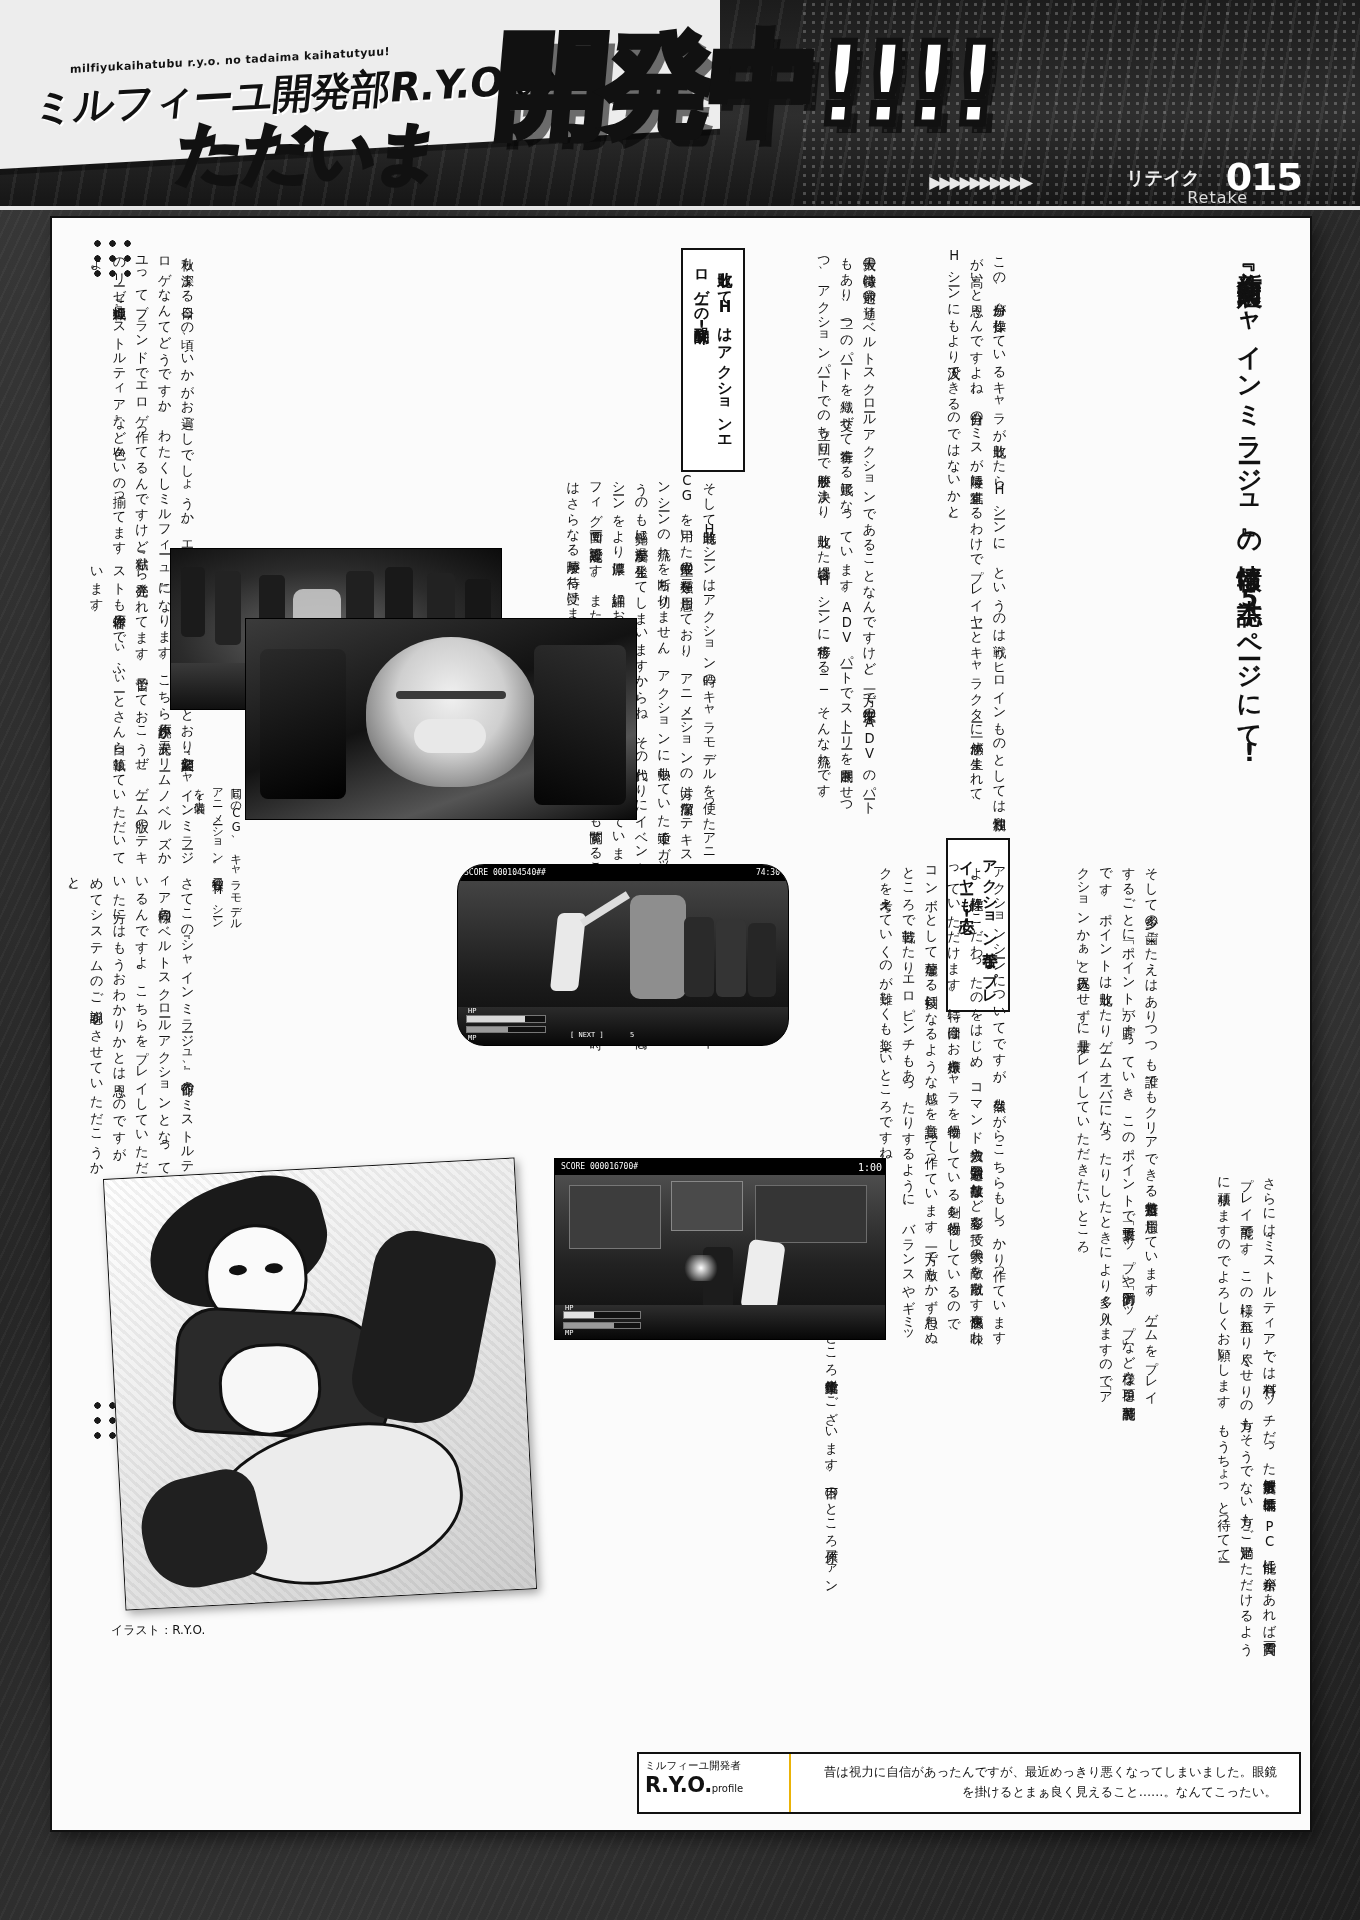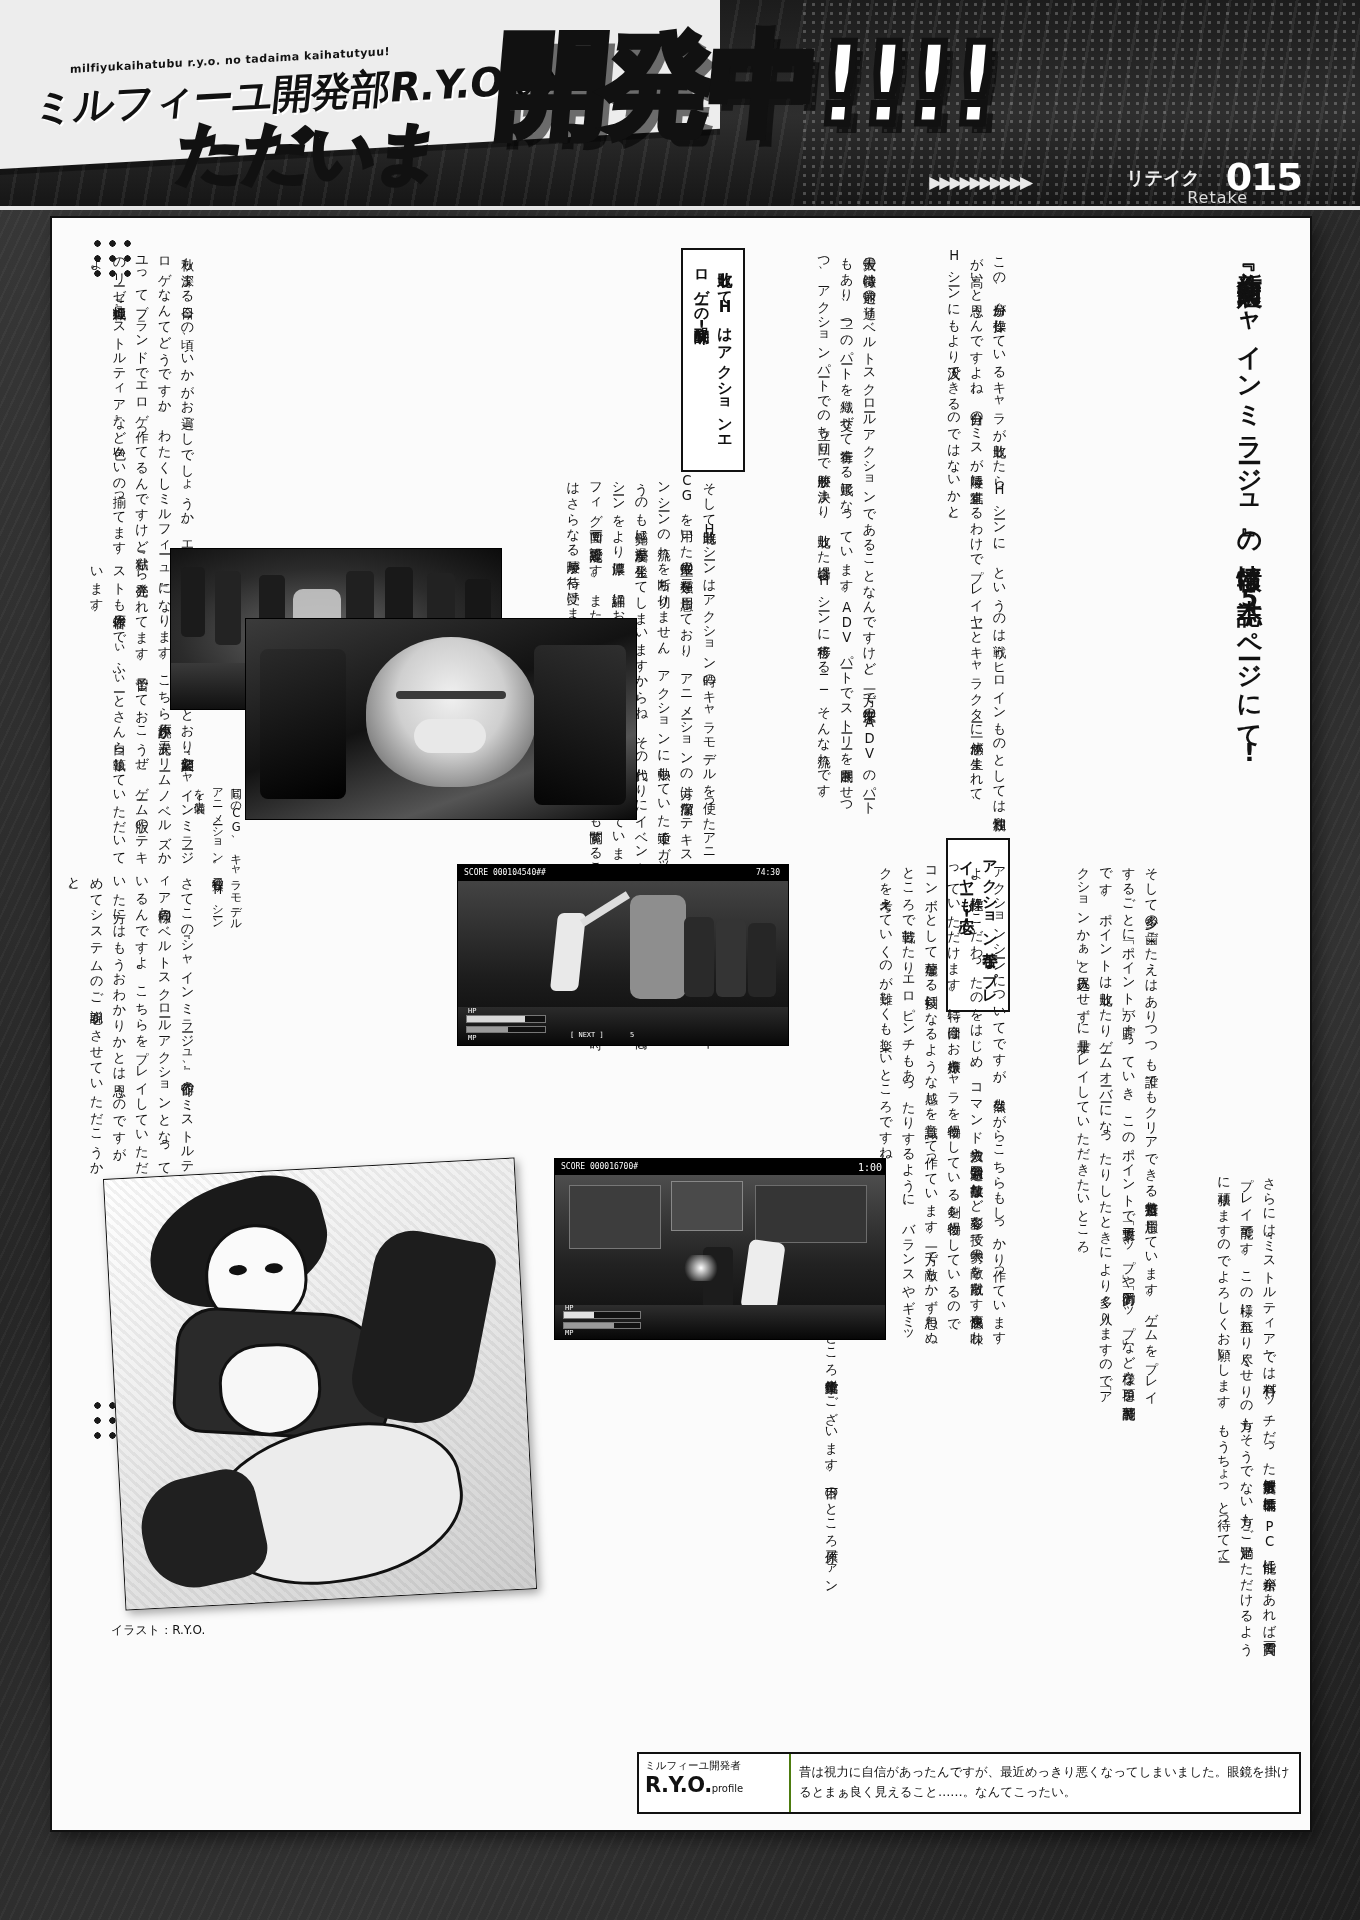--- a/index.html
+++ b/index.html
@@ -145,28 +145,29 @@
   .illust-cap{
     position:absolute;font-size:12px;color:#111;margin-left:17px;
   }
 
   
   .footbar{
     position:absolute;left:585px;bottom:16px;width:660px;height:58px;
     background:#fff;border:2px solid #111;display:flex;align-items:stretch;
   }
   .footbar .tagwrap{
-    width:152px;border-right:2px solid #4d7c0f;padding:5px 6px;box-sizing:border-box;
+    width:152px;border-right:2px solid #eab308;padding:5px 6px;box-sizing:border-box;
   }
   .footbar .tag1{font-size:10.5px;color:#111;}
   .footbar .tag2{font-size:21px;font-weight:bold;color:#111;letter-spacing:-.5px;}
   .footbar .tag2 small{font-size:10px;font-weight:normal;letter-spacing:0;}
   .footbar .ftext{
-    flex:1;padding:8px 8px;font-size:12.4px;color:#111;line-height:1.62;
+    flex:1;padding:8px 22px;font-size:12.4px;color:#111;line-height:1.62;
     box-sizing:border-box;
+    text-align:right;
   }
 </style>
 </head>
 <body>
 
 <div class="page">
 
   <div class="header">
     <div class="hdr-stripes"></div>
     <div class="hdr-halftone"></div>
@@ -233,21 +234,21 @@
       <div style="position:absolute;left:120px;top:18px;width:170px;height:150px;background:radial-gradient(ellipse at 50% 40%, #f0f0f0 0%, #cfcfcf 45%, #7a7a7a 80%, #2a2a2a 100%);border-radius:50% 50% 45% 45%;"></div>
       <div style="position:absolute;left:150px;top:72px;width:110px;height:8px;background:#3a3a3a;border-radius:4px;"></div>
       <div style="position:absolute;left:168px;top:100px;width:72px;height:34px;background:#e8e8e8;border-radius:30px;"></div>
       <div style="position:absolute;left:14px;top:30px;width:86px;height:150px;background:linear-gradient(160deg,#2a2a2a,#000);border-radius:8px;"></div>
       <div style="position:absolute;right:10px;top:26px;width:92px;height:160px;background:linear-gradient(200deg,#2f2f2f,#050505);border-radius:8px;"></div>
     </div>
 
     <div class="cap" style="left:138px;top:562px;height:150px;">同じのCG、キャラモデルアニメーション。二種類のHシーンを装備!</div>
 
     <div class="shot" style="left:405px;top:646px;width:330px;height:180px;
-                background:linear-gradient(180deg,#4a4a4a 0%,#1d1d1d 62%,#0a0a0a 100%);">
+                background:linear-gradient(180deg,#4a4a4a 0%,#1d1d1d 62%,#0a0a0a 100%);border-radius:27px;">
       <div style="position:absolute;left:0;top:0;width:100%;height:16px;background:#000;"></div>
       <div class="game-ui" style="left:6px;top:3px;font-size:8px;">SCORE 000104540##</div>
       <div class="game-ui" style="right:8px;top:3px;font-size:8px;">74:30</div>
 
       <div style="position:absolute;left:96px;top:48px;width:28px;height:78px;background:#e9e9e9;border-radius:6px;transform:skewX(-6deg);"></div>
       <div style="position:absolute;left:120px;top:40px;width:54px;height:8px;background:#ddd;transform:rotate(-32deg);"></div>
       <div style="position:absolute;left:172px;top:30px;width:56px;height:104px;background:#8e8e8e;border-radius:10px;"></div>
       <div style="position:absolute;left:226px;top:52px;width:30px;height:80px;background:#2a2a2a;border-radius:6px;"></div>
       <div style="position:absolute;left:258px;top:54px;width:30px;height:78px;background:#343434;border-radius:6px;"></div>
       <div style="position:absolute;left:290px;top:58px;width:28px;height:74px;background:#262626;border-radius:6px;"></div>

